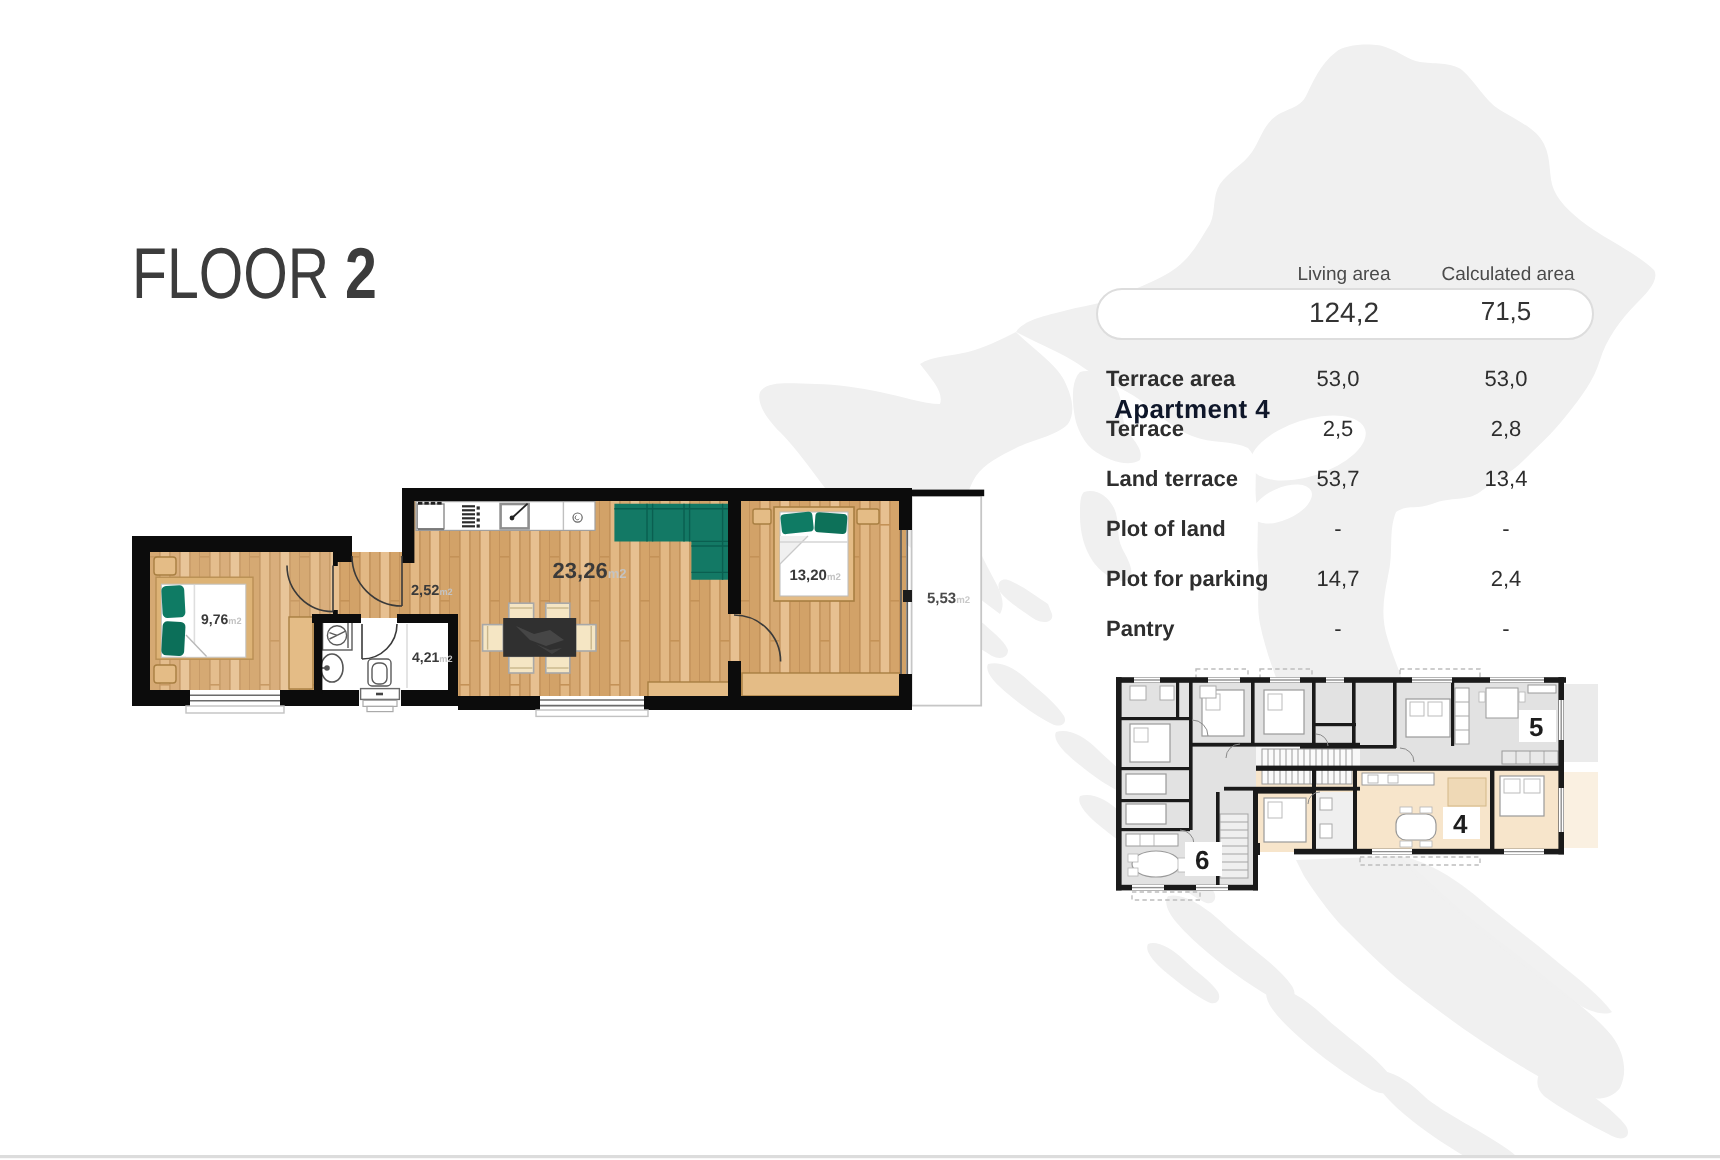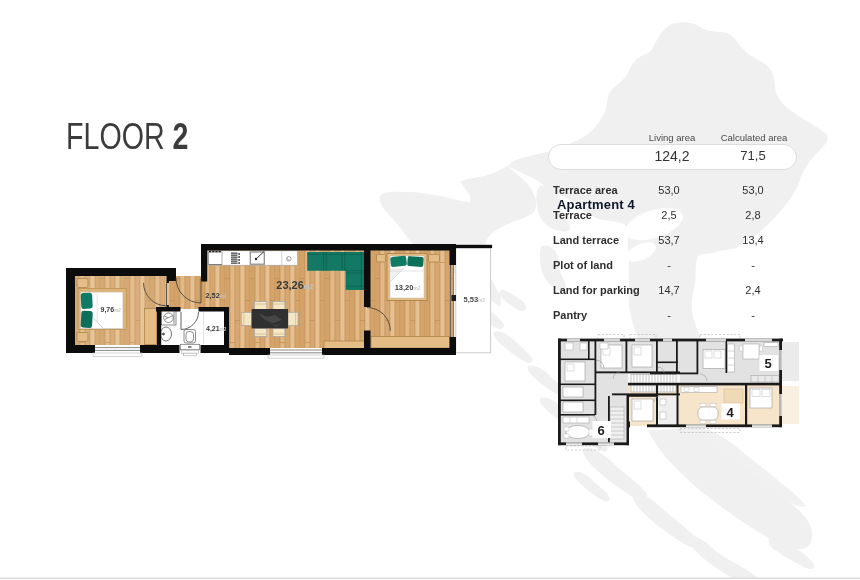--- a/index.html
+++ b/index.html
@@ -74,21 +74,21 @@
   <div class="abs" style="left:196px;top:209px;width:34px;text-align:center;font-weight:400;">2,8</div>
 
   <div class="abs" style="left:13px;top:234px;font-weight:700;">Land terrace</div>
   <div class="abs" style="left:112px;top:234px;width:34px;text-align:center;font-weight:400;">53,7</div>
   <div class="abs" style="left:196px;top:234px;width:34px;text-align:center;font-weight:400;">13,4</div>
 
   <div class="abs" style="left:13px;top:259px;font-weight:700;">Plot of land</div>
   <div class="abs" style="left:112px;top:259px;width:34px;text-align:center;font-weight:400;">-</div>
   <div class="abs" style="left:196px;top:259px;width:34px;text-align:center;font-weight:400;">-</div>
 
-  <div class="abs" style="left:13px;top:284px;font-weight:700;">Land for parking</div>
+  <div class="abs" style="left:13px;top:284px;font-weight:700;">Plot for parking</div>
   <div class="abs" style="left:112px;top:284px;width:34px;text-align:center;font-weight:400;">14,7</div>
   <div class="abs" style="left:196px;top:284px;width:34px;text-align:center;font-weight:400;">2,4</div>
 
   <div class="abs" style="left:13px;top:309px;font-weight:700;">Pantry</div>
   <div class="abs" style="left:112px;top:309px;width:34px;text-align:center;font-weight:400;">-</div>
   <div class="abs" style="left:196px;top:309px;width:34px;text-align:center;font-weight:400;">-</div>
 </div>
 
 <svg class="abs" style="left:0;top:0" width="860" height="580" viewBox="0 0 860 580" id="mainplan">
   <defs>

